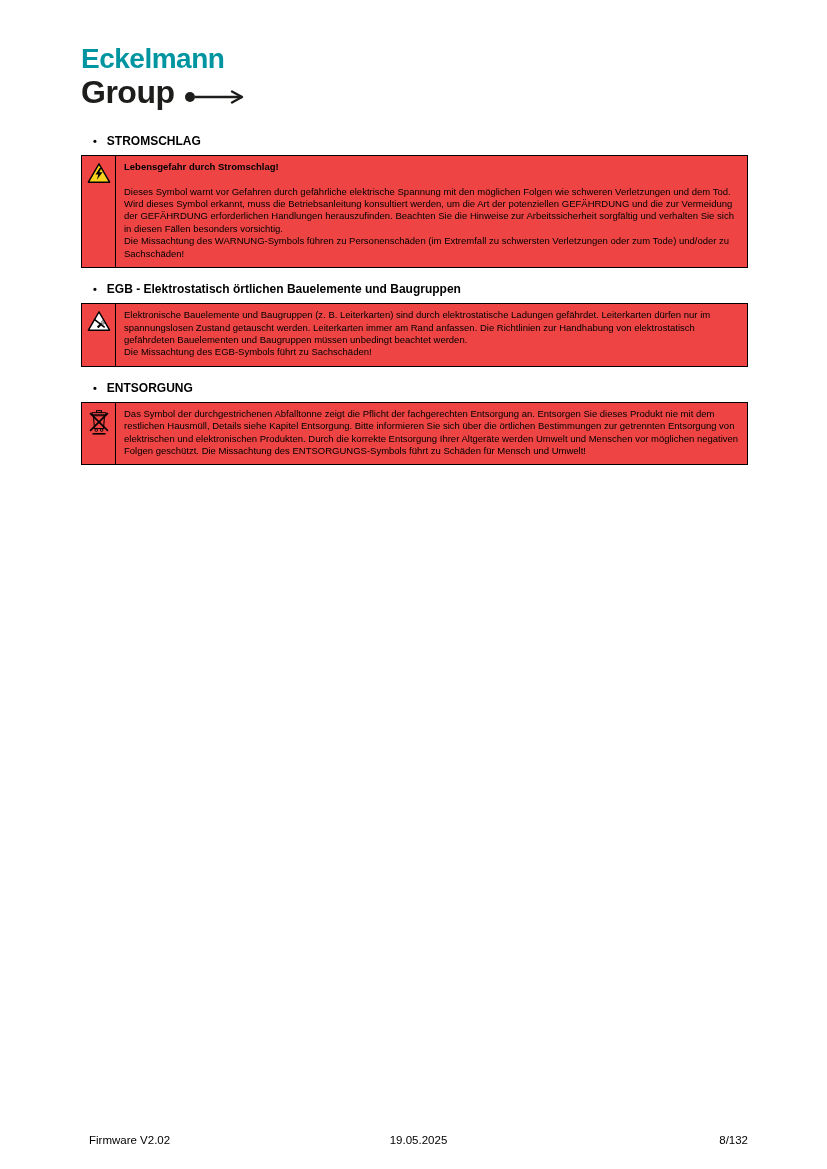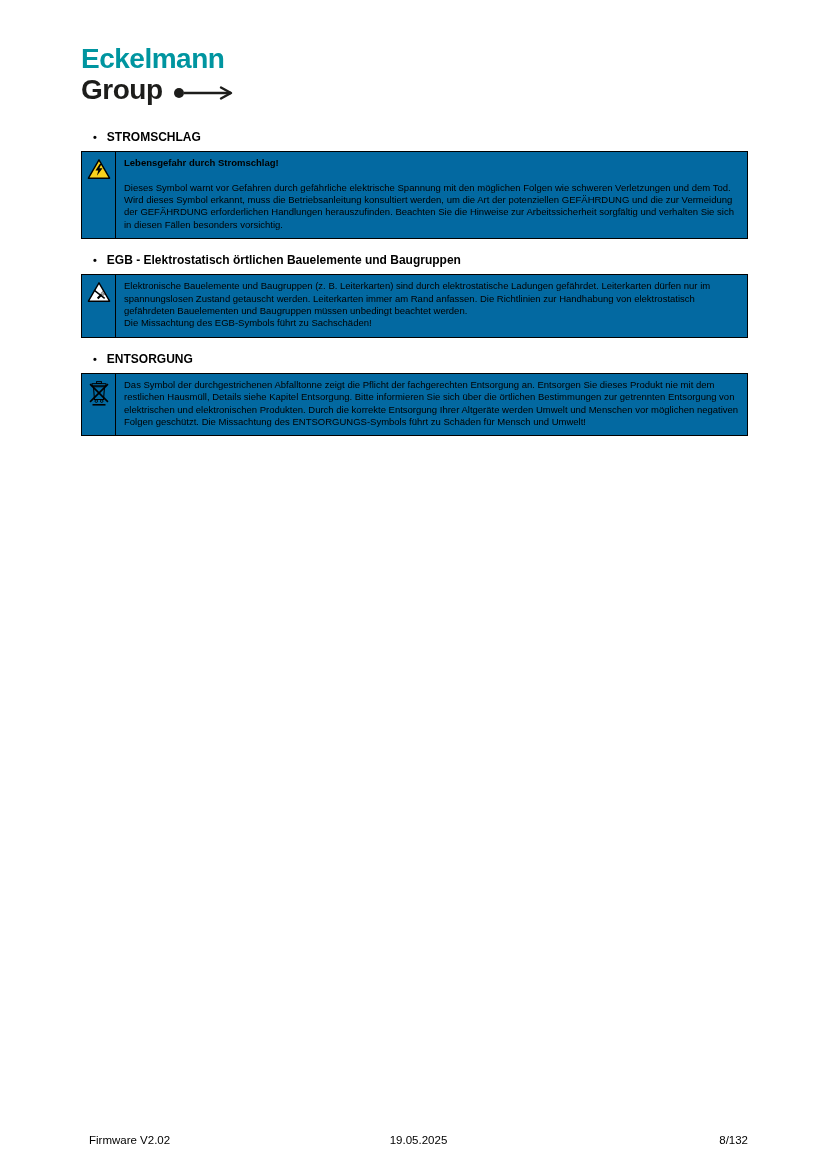--- a/index.html
+++ b/index.html
@@ -14,37 +14,37 @@
   }
   .content { position:absolute; left:68px; right:66px; top:38px; }
 
   
   .logo { margin-bottom:24px; line-height:1.02; }
   .logo-line1 {
     font-size:28px; font-weight:bold; letter-spacing:-0.5px;
     color:#0095A0;
   }
   .logo-line2 {
-    font-size:28px; font-weight:bold; letter-spacing:-0.5px;
+    font-size:32px; font-weight:bold; letter-spacing:-0.5px;
     color:#1D1D1B; display:flex; align-items:center; gap:10px;
   }
   .logo-arrow { display:inline-block; margin-top:4px; }
 
   
   .sec { margin-bottom:14px; }
   .sec-heading {
     font-size:12px; font-weight:bold; margin:0 0 7px 12px;
     display:flex; align-items:baseline;
   }
   .bullet { margin-right:10px; font-size:11px; }
 
   .warnbox {
     border:1px solid #000;
     display:flex; align-items:stretch;
-    background:#0369a1;
+    background:#ef4444;
   }
   .warnbox-iconcell {
     width:33px; flex:0 0 33px;
     border-right:1px solid #000;
     display:flex; justify-content:center;
     padding-top:6px;
   }
   .warnbox-textcell {
     flex:1; padding:5px 8px 7px 8px;
   }
@@ -96,20 +96,21 @@
             <svg width="24" height="22" viewBox="0 0 34 30">
               <path d="M17 2 L32 28 H2 Z" fill="#F8D21C" stroke="#000" stroke-width="2" stroke-linejoin="round"></path>
               <polygon points="18,8 12,17 16,17 14,24.5 22,14 17.5,14 20.5,8" fill="#000"></polygon>
             </svg>
           </span>
         </div>
         <div class="warnbox-textcell">
           <p class="warn-title gap">Lebensgefahr durch Stromschlag!</p>
           <div class="warn-body">
               <p><span>Dieses Symbol warnt vor Gefahren durch </span><span class="b">gefährliche elektrische Spannung</span><span> mit den möglichen Folgen wie schweren Verletzungen und dem Tod. Wird dieses Symbol erkannt, </span><span class="b">muss</span><span> die Betriebsanleitung konsultiert werden, um die Art der potenziellen </span><span class="b">GEFÄHRDUNG</span><span> und die zur Vermeidung der </span><span class="b">GEFÄHRDUNG</span><span> erforderlichen Handlungen herauszufinden. Beachten Sie die Hinweise zur Arbeitssicherheit sorgfältig und verhalten Sie sich in diesen Fällen besonders vorsichtig.</span></p>
+              <p><span class="b">Die Missachtung des WARNUNG-Symbols führen zu Personenschäden (im Extremfall zu schwersten Verletzungen oder zum Tode) und/oder zu Sachschäden!</span></p>
             </div>
         </div>
       </div>
     </section>
 
     <section class="sec">
       <h2 class="sec-heading">
         <span class="bullet">•</span>
         <span>EGB - Elektrostatisch örtlichen Bauelemente und Baugruppen</span>
       </h2>

